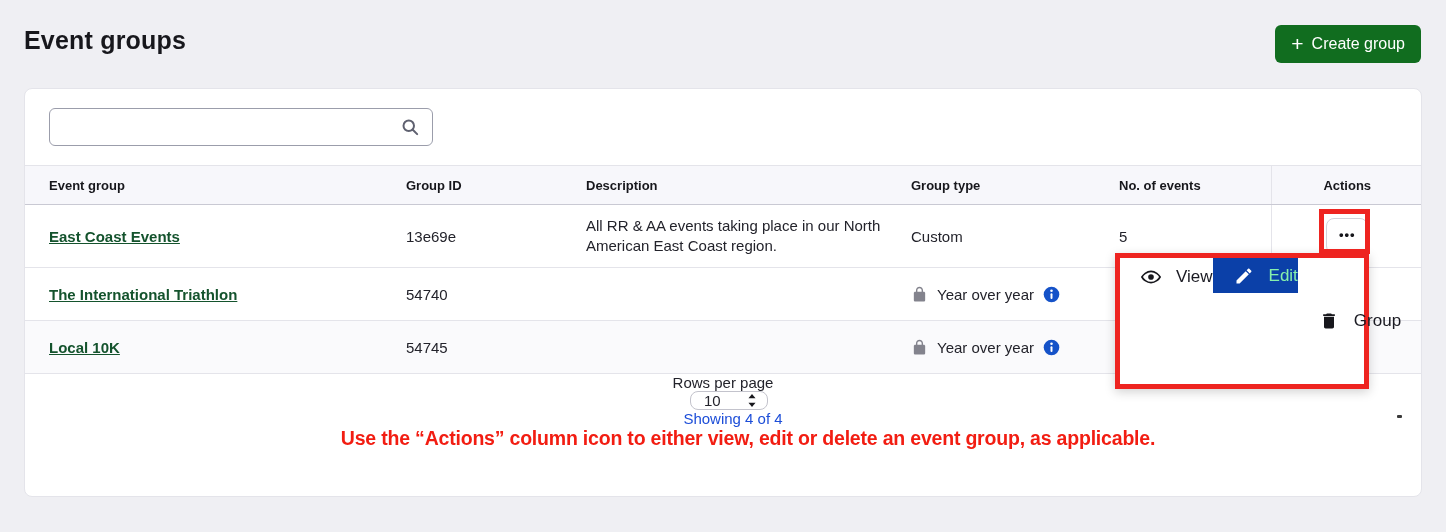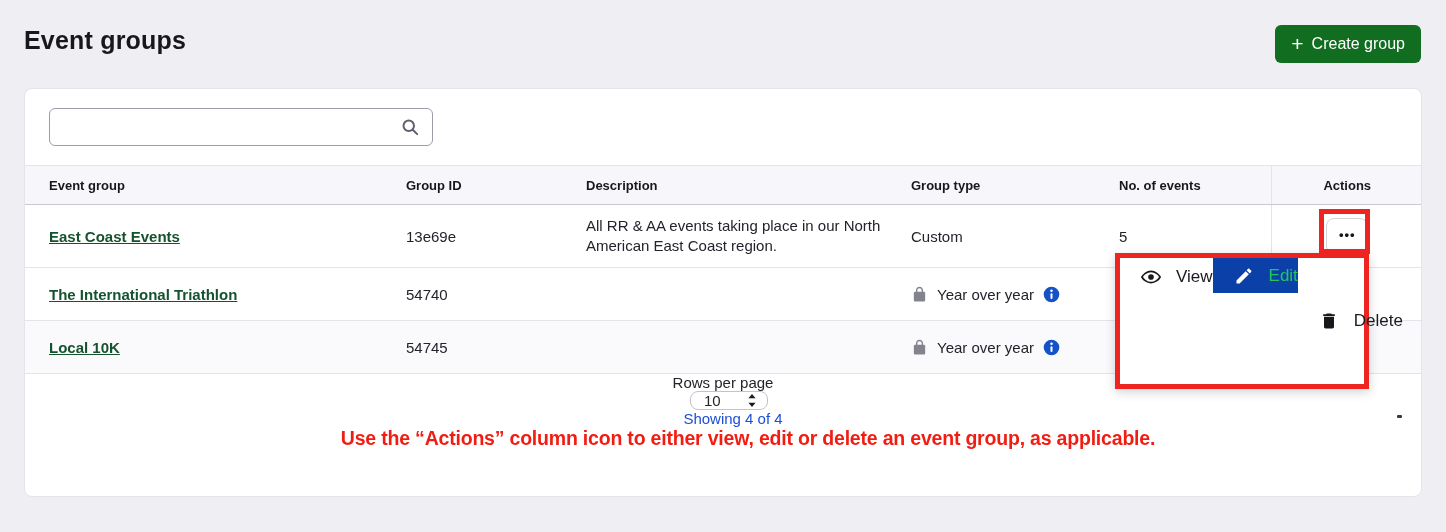--- a/index.html
+++ b/index.html
@@ -96,21 +96,21 @@
   }
   .action-menu-wrap{
     position:absolute;left:1115px;top:253px;width:254px;height:136px;
     box-sizing:border-box;border:5px solid #ee2420;background:#fff;z-index:30;
     box-shadow:0 3px 10px rgba(0,0,0,.18);
     display:flex;flex-direction:row;
   }
   .menu-item{display:flex;align-items:center;gap:15px;padding:0 0 0 21px;font-size:17px;color:#1a1a22;cursor:pointer;}
   .menu-item svg{width:20px;height:20px;flex:0 0 auto;}
   .mi-view{height:37px;}
-  .mi-edit{height:35px;background:#0b40a8;color:#22c55e;}
+  .mi-edit{height:35px;background:#0b40a8;color:#86efac;}
   .menu-divider{border-top:1px solid #d8d8de;margin-top:6px;}
   .mi-delete{flex:1;}
   .stray{position:absolute;left:1397px;top:415px;width:5px;height:3px;background:#3a3a3a;border-radius:1px;z-index:5;}
 </style>
 </head>
 <body>
 
 <div class="page">
 
   <h1 class="page-title">Event groups</h1>
@@ -242,19 +242,19 @@
       <svg viewBox="0 0 24 24">
         <path fill="#ffffff" d="M3 17.25V21h3.75L17.81 9.94l-3.75-3.75L3 17.25zM20.71 7.04c.39-.39.39-1.02 0-1.41l-2.34-2.34c-.39-.39-1.02-.39-1.41 0l-1.83 1.83 3.75 3.75 1.83-1.83z"></path>
       </svg>
       <span>Edit</span>
     </div>
     <div class="menu-divider"></div>
     <div class="menu-item mi-delete">
       <svg viewBox="0 0 24 24">
         <path fill="#17171c" d="M6 19c0 1.1.9 2 2 2h8c1.1 0 2-.9 2-2V7H6v12zM19 4h-3.5l-1-1h-5l-1 1H5v2h14V4z"></path>
       </svg>
-      <span>Delete</span>
+      <span>Group</span>
     </div>
   </div>
 
   <div class="stray"></div>
 
 </div>
 
 </body></html>

